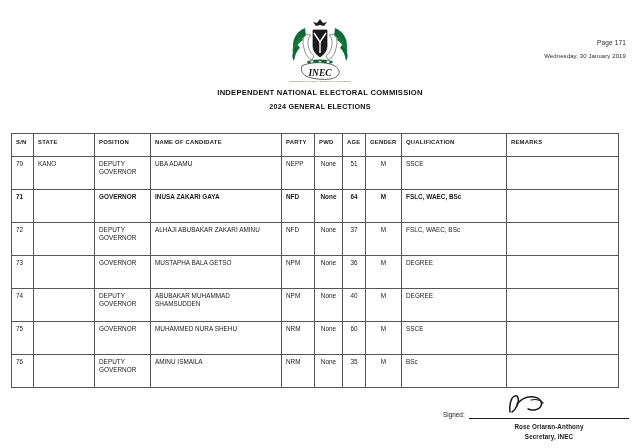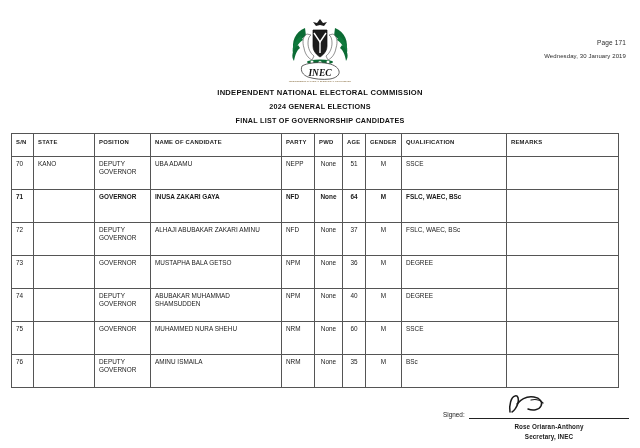--- a/index.html
+++ b/index.html
@@ -205,21 +205,20 @@
 
       <text x="37" y="63.5" text-anchor="middle" font-family="Liberation Serif, serif" font-size="9.5" font-weight="bold" font-style="italic" fill="#111">INEC</text>
 
       <text x="37" y="70" text-anchor="middle" font-family="Liberation Sans, sans-serif" font-size="2.3" fill="#7a5c2a" letter-spacing="0.1">INDEPENDENT NATIONAL ELECTORAL COMMISSION</text>
     </svg>
   </div>
 
   <div class="titles">
     <div class="title-1">INDEPENDENT NATIONAL ELECTORAL COMMISSION</div>
     <div class="title-2">2024 GENERAL ELECTIONS</div>
-    <div class="title-3">FINAL LIST OF GOVERNORSHIP CANDIDATES</div>
   </div>
 
   <div class="table-wrap">
     <table class="reg">
       <colgroup>
         <col class="c-sn">
           <col class="c-st">
           <col class="c-pos">
           <col class="c-name">
           <col class="c-par">

